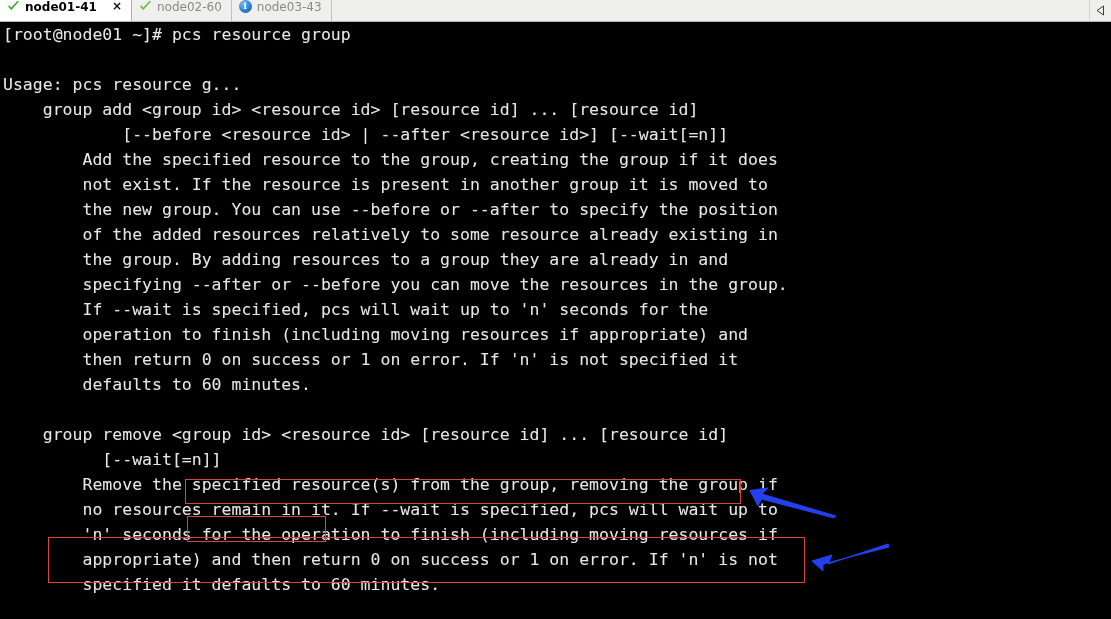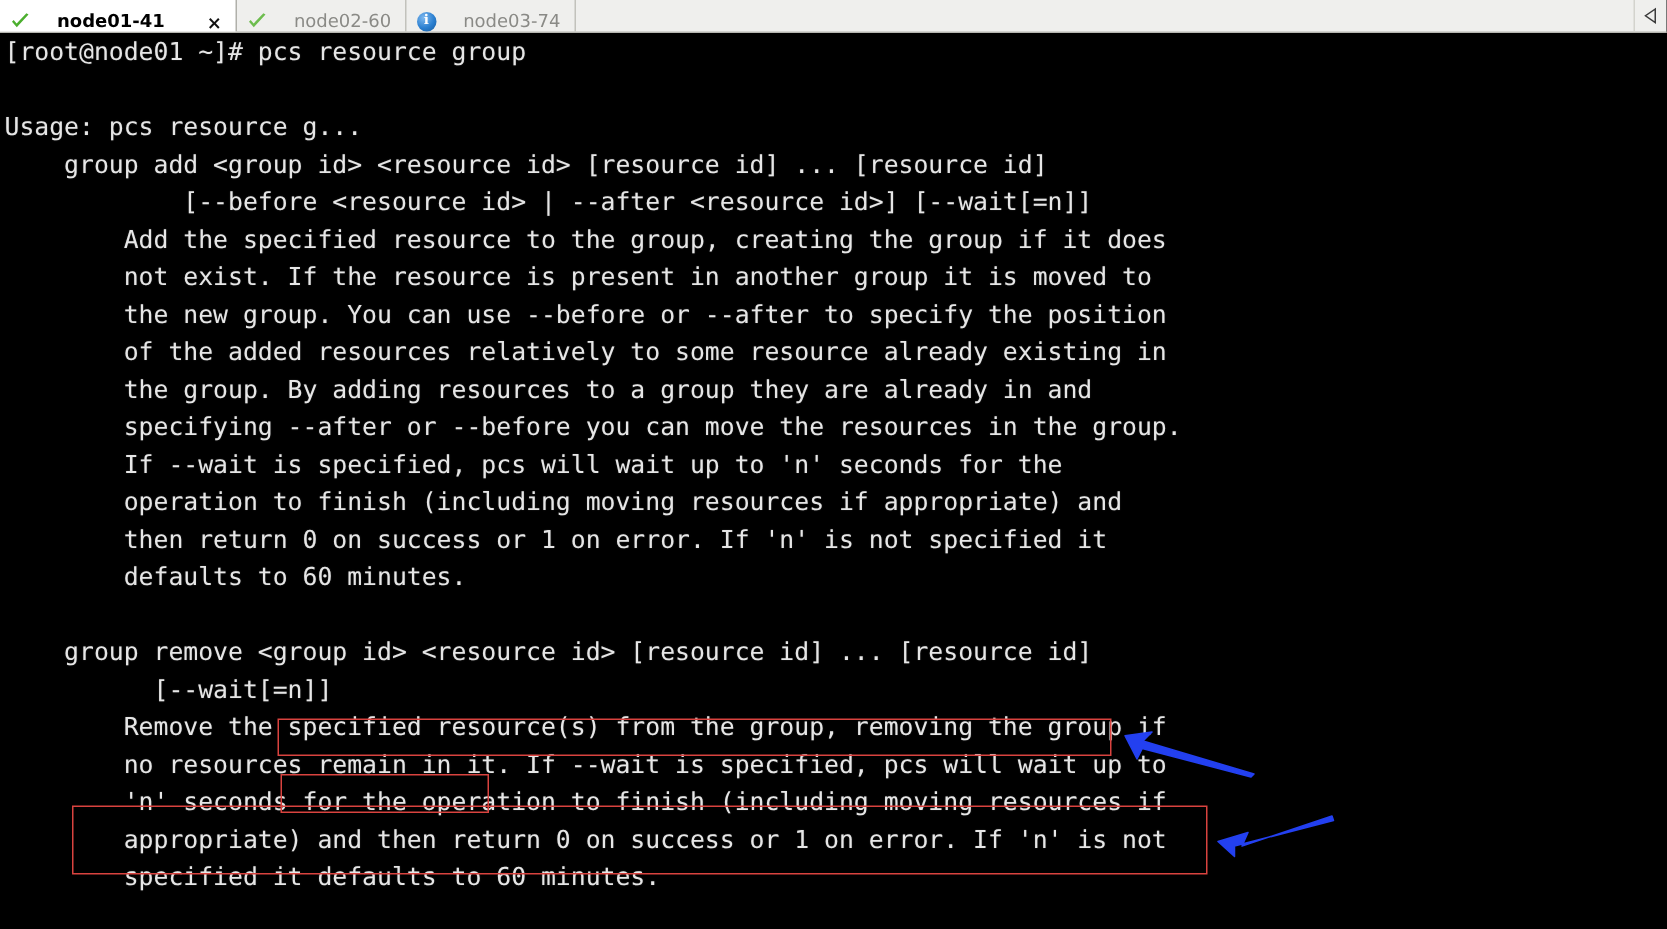--- a/index.html
+++ b/index.html
@@ -22,22 +22,22 @@
     height: 22px;
     background: #efefed;
     border-bottom: 1px solid #b6b6b0;
     box-sizing: border-box;
     display: flex;
     align-items: stretch;
     font-family: "DejaVu Sans", sans-serif;
   }
   .tab {
     display: flex;
-    align-items: flex-end;
-    gap: 18px;
+    align-items: flex-start;
+    gap: 5px;
     padding: 0 9px 0 7px;
     font-size: 12px;
     color: #8a8a86;
     border-right: 1px solid #c2c2bc;
     box-sizing: border-box;
     white-space: nowrap;
     user-select: none;
   }
   .tab.active {
     background: #ffffff;
@@ -139,21 +139,21 @@
     <span class="tab-check">
       <svg width="13" height="13" viewBox="0 0 13 13">
         <path d="M1 6.5 L4.2 10.2 L12 1.6 L10.6 0.8 L4.1 7.6 L2.1 5.3 Z" fill="#6dbd4e"></path>
       </svg>
     </span>
     <span>node02-60</span>
   </div>
 
   <div class="tab">
     <span class="tab-info">i</span>
-    <span>node03-74</span>
+    <span>node03-43</span>
   </div>
 
   <div id="tabbar-spacer" class="tab"></div>
 
   <div id="tab-overflow">
     <svg width="11" height="11" viewBox="0 0 11 11">
       <path d="M8.5 1 L2 5.5 L8.5 10 Z" fill="none" stroke="#3b3b3b" stroke-width="1"></path>
     </svg>
   </div>
 </div>

